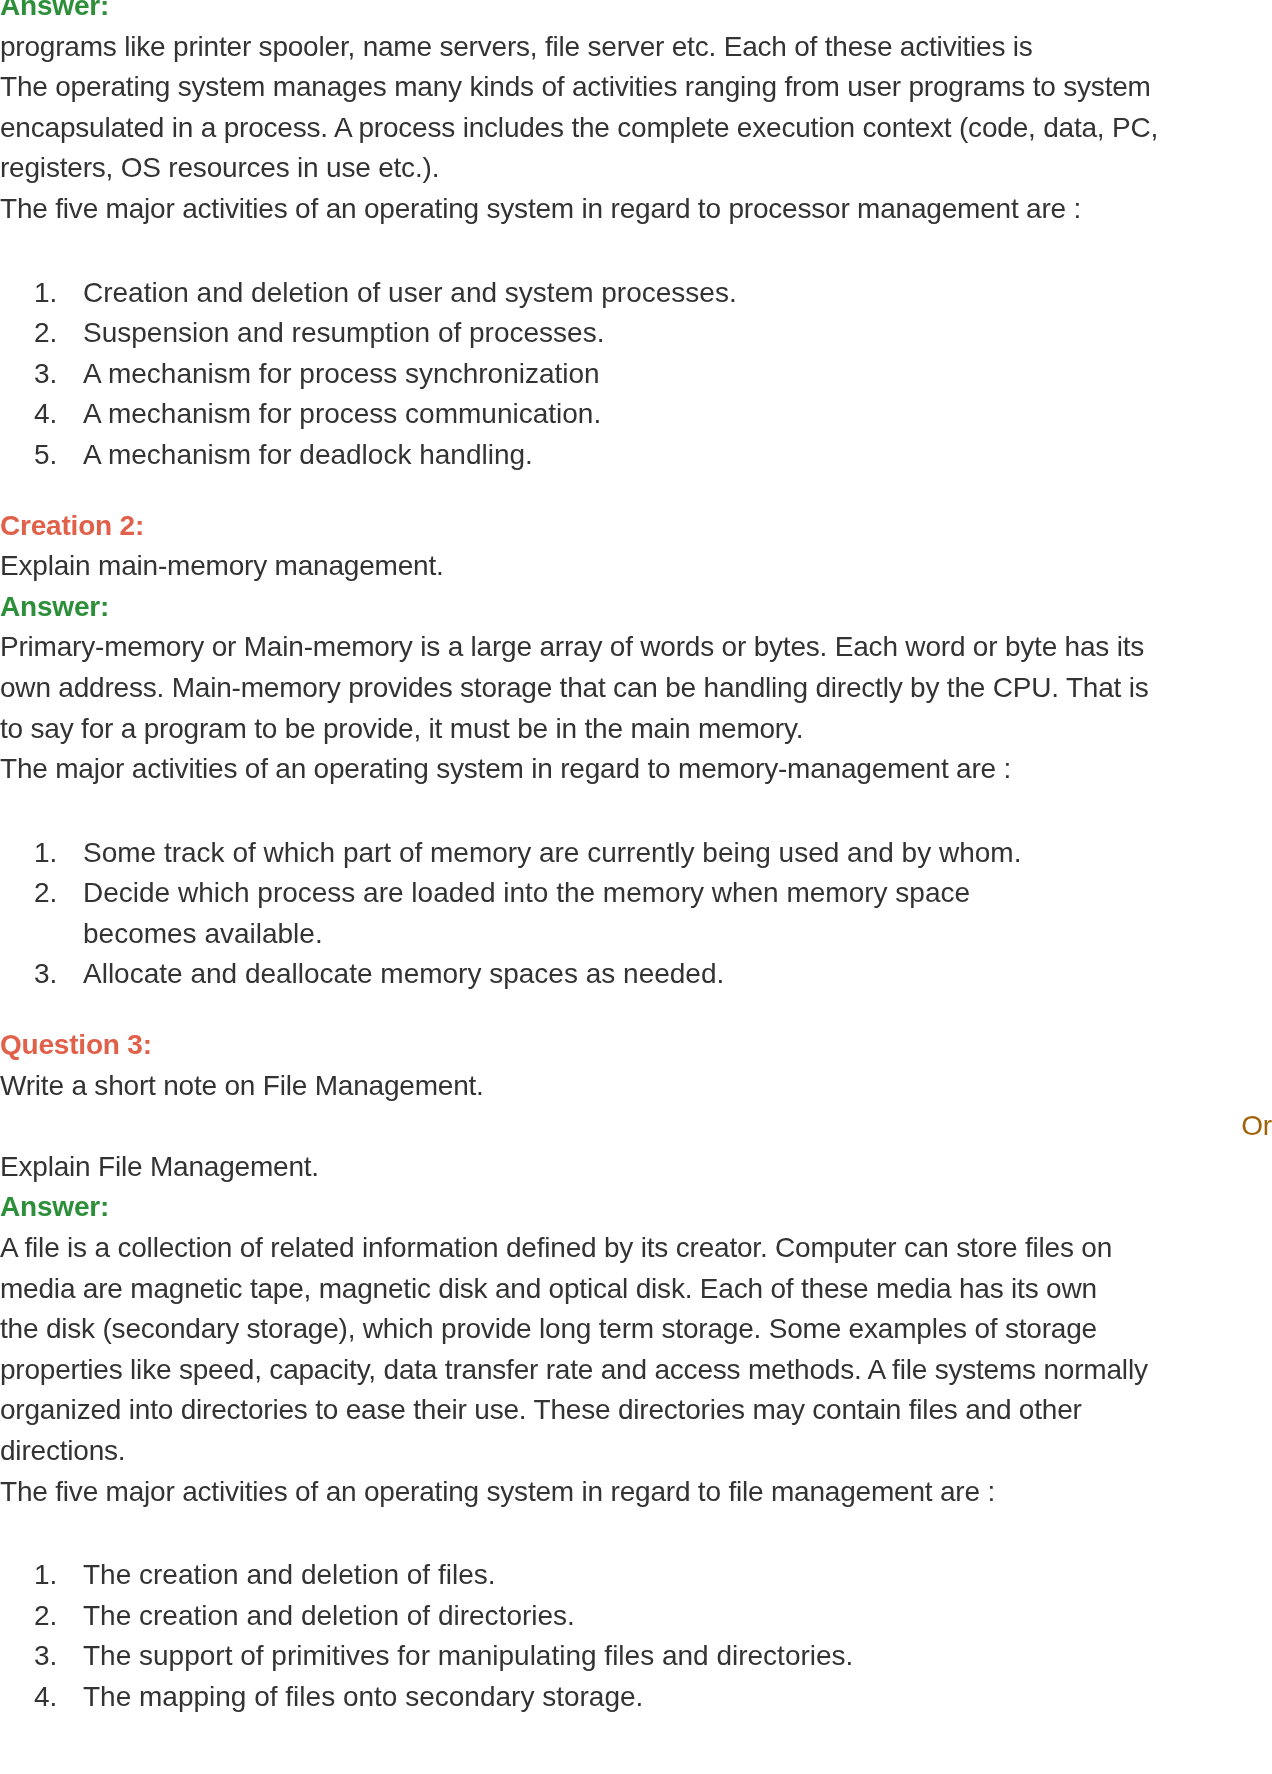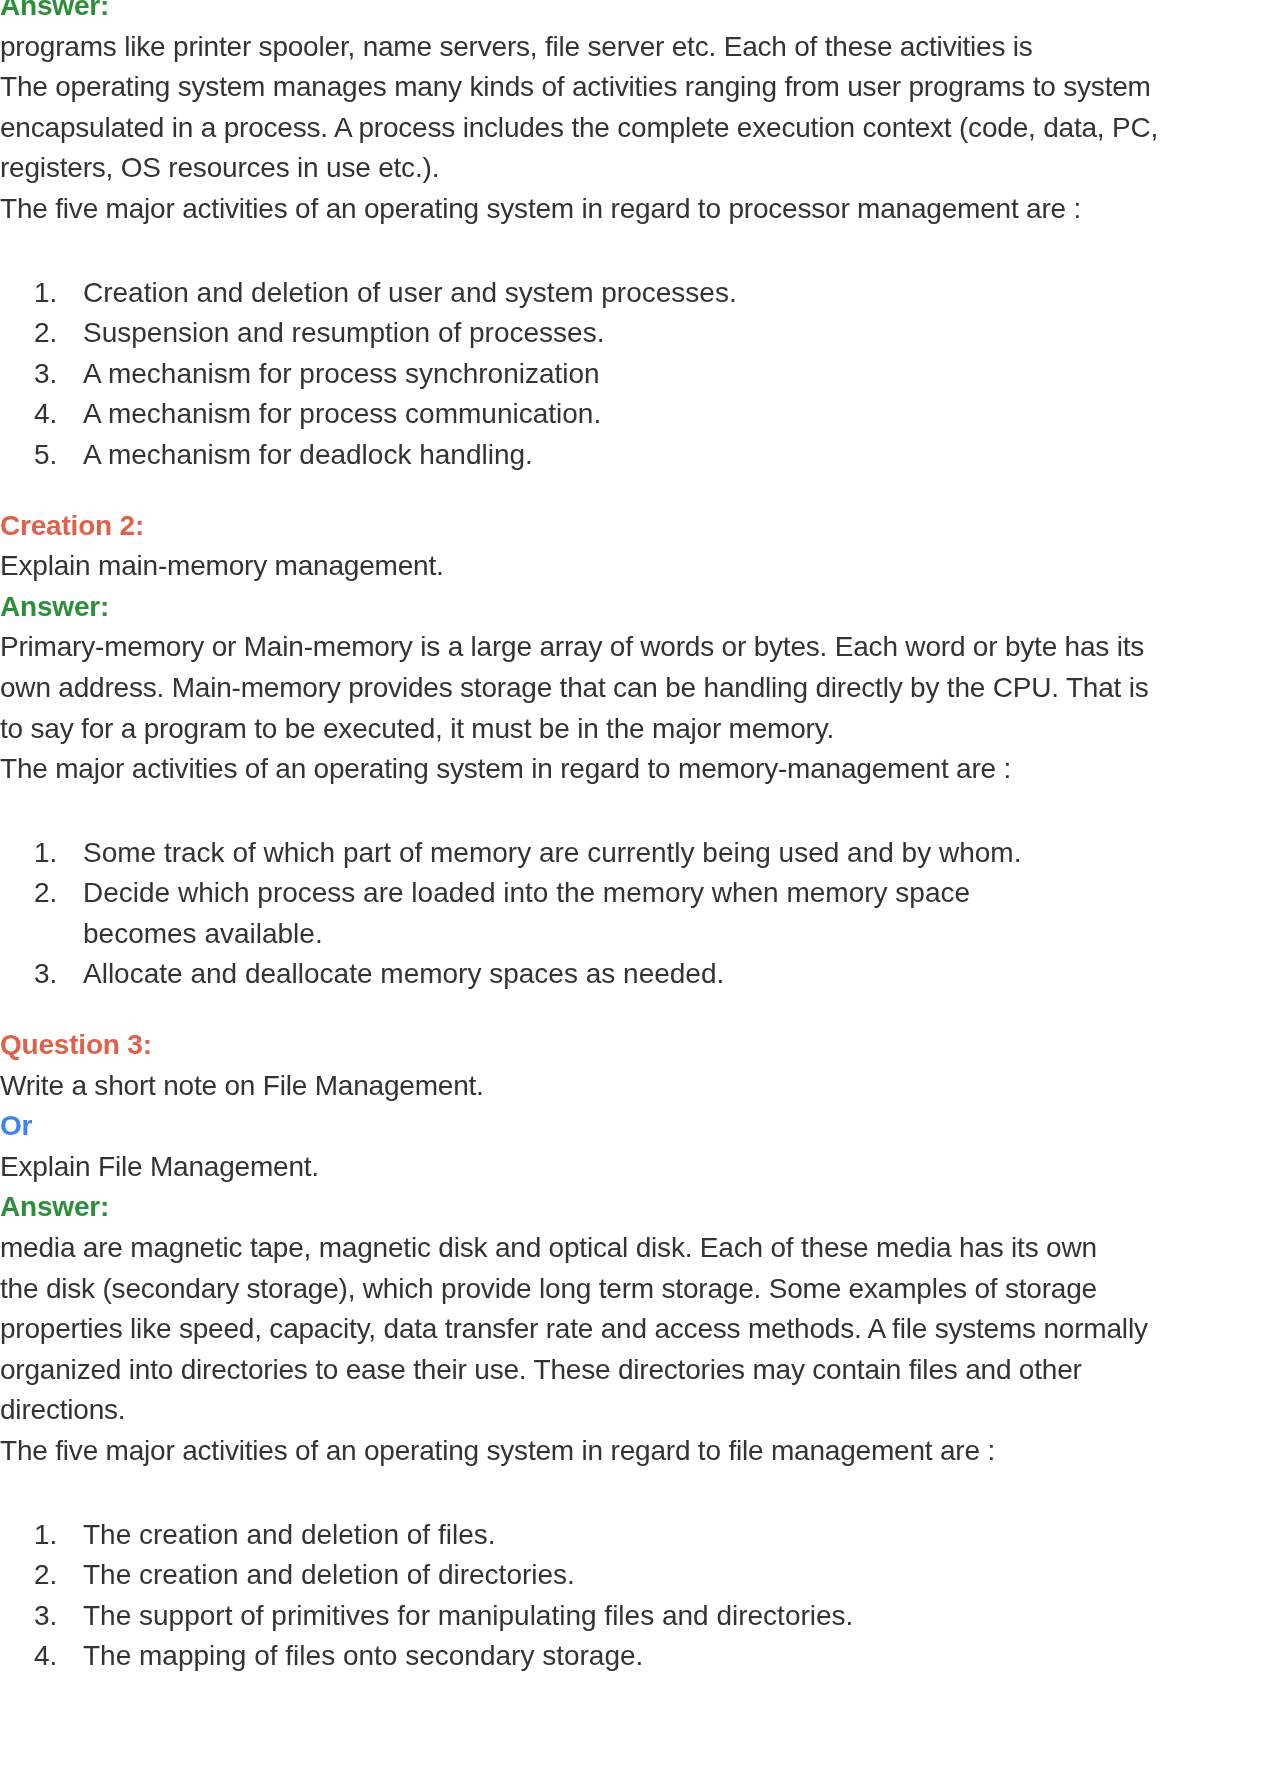--- a/index.html
+++ b/index.html
@@ -8,21 +8,21 @@
     font-family: "Liberation Sans", "DejaVu Sans", sans-serif;
     color: #333333;
   }
   .page {
     position: absolute; left: 0; top: -14px; width: 1272px;
     font-size: 28px; line-height: 40.6px;
   }
   .line { white-space: nowrap; margin: 0; height: 40.6px; letter-spacing: -0.2px; }
   .answer-label { color: #2e8f3a; font-weight: bold; }
   .question-label { color: #e0604a; font-weight: bold; }
-  .or-label { font-weight: bold; color: #3b82f6; }
+  .or-label { font-weight: normal; color: #a16207; text-align: right; }
   .gap-list { height: 43px; }
   .gap-section { height: 30px; }
   .list { margin: 0; padding: 0; list-style: none; }
   .list-item { position: relative; padding-left: 83px; height: 40.6px; white-space: nowrap; }
   .list-item .num { position: absolute; left: 34px; top: 0; }
   .list-item.wrap { height: 81.2px; white-space: normal; padding-right: 200px; }
 </style>
 </head>
 <body>
 
@@ -46,38 +46,39 @@
   </section>
 
   <div class="gap-section"></div>
 
   <section>
     <p class="line question-label">Creation 2:</p>
     <p class="line">Explain main-memory management.</p>
     <p class="line answer-label">Answer:</p>
     <p class="line">Primary-memory or Main-memory is a large array of words or bytes. Each word or byte has its</p>
     <p class="line">own address. Main-memory provides storage that can be handling directly by the CPU. That is</p>
-    <p class="line">to say for a program to be executed, it must be in the major memory.</p>
+    <p class="line">to say for a program to be provide, it must be in the main memory.</p>
     <p class="line">The major activities of an operating system in regard to memory-management are :</p>
     <div class="gap-list"></div>
     <ol class="list">
       <li class="list-item"><span class="num">1.</span><span>Some track of which part of memory are currently being used and by whom.</span></li>
       <li class="list-item wrap"><span class="num">2.</span><span>Decide which process are loaded into the memory when memory space becomes available.</span></li>
       <li class="list-item"><span class="num">3.</span><span>Allocate and deallocate memory spaces as needed.</span></li>
     </ol>
   </section>
 
   <div class="gap-section"></div>
 
   <section>
     <p class="line question-label">Question 3:</p>
     <p class="line">Write a short note on File Management.</p>
     <p class="line or-label">Or</p>
     <p class="line">Explain File Management.</p>
     <p class="line answer-label">Answer:</p>
+    <p class="line">A file is a collection of related information defined by its creator. Computer can store files on</p>
     <p class="line">media are magnetic tape, magnetic disk and optical disk. Each of these media has its own</p>
     <p class="line">the disk (secondary storage), which provide long term storage. Some examples of storage</p>
     <p class="line">properties like speed, capacity, data transfer rate and access methods. A file systems normally</p>
     <p class="line">organized into directories to ease their use. These directories may contain files and other</p>
     <p class="line">directions.</p>
     <p class="line">The five major activities of an operating system in regard to file management are :</p>
     <div class="gap-list"></div>
     <ol class="list">
       <li class="list-item"><span class="num">1.</span><span>The creation and deletion of files.</span></li>
       <li class="list-item"><span class="num">2.</span><span>The creation and deletion of directories.</span></li>

